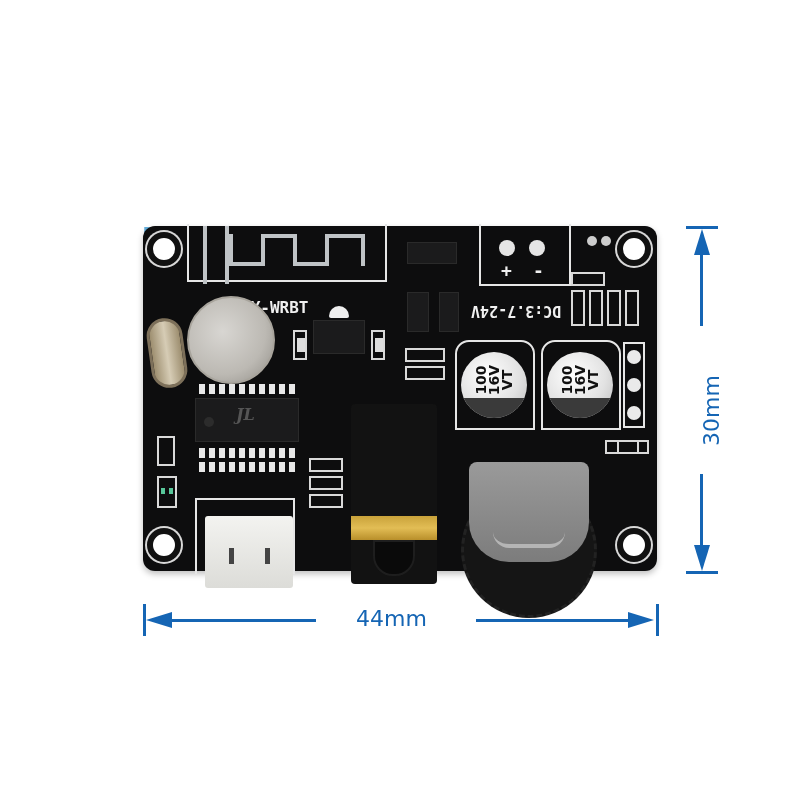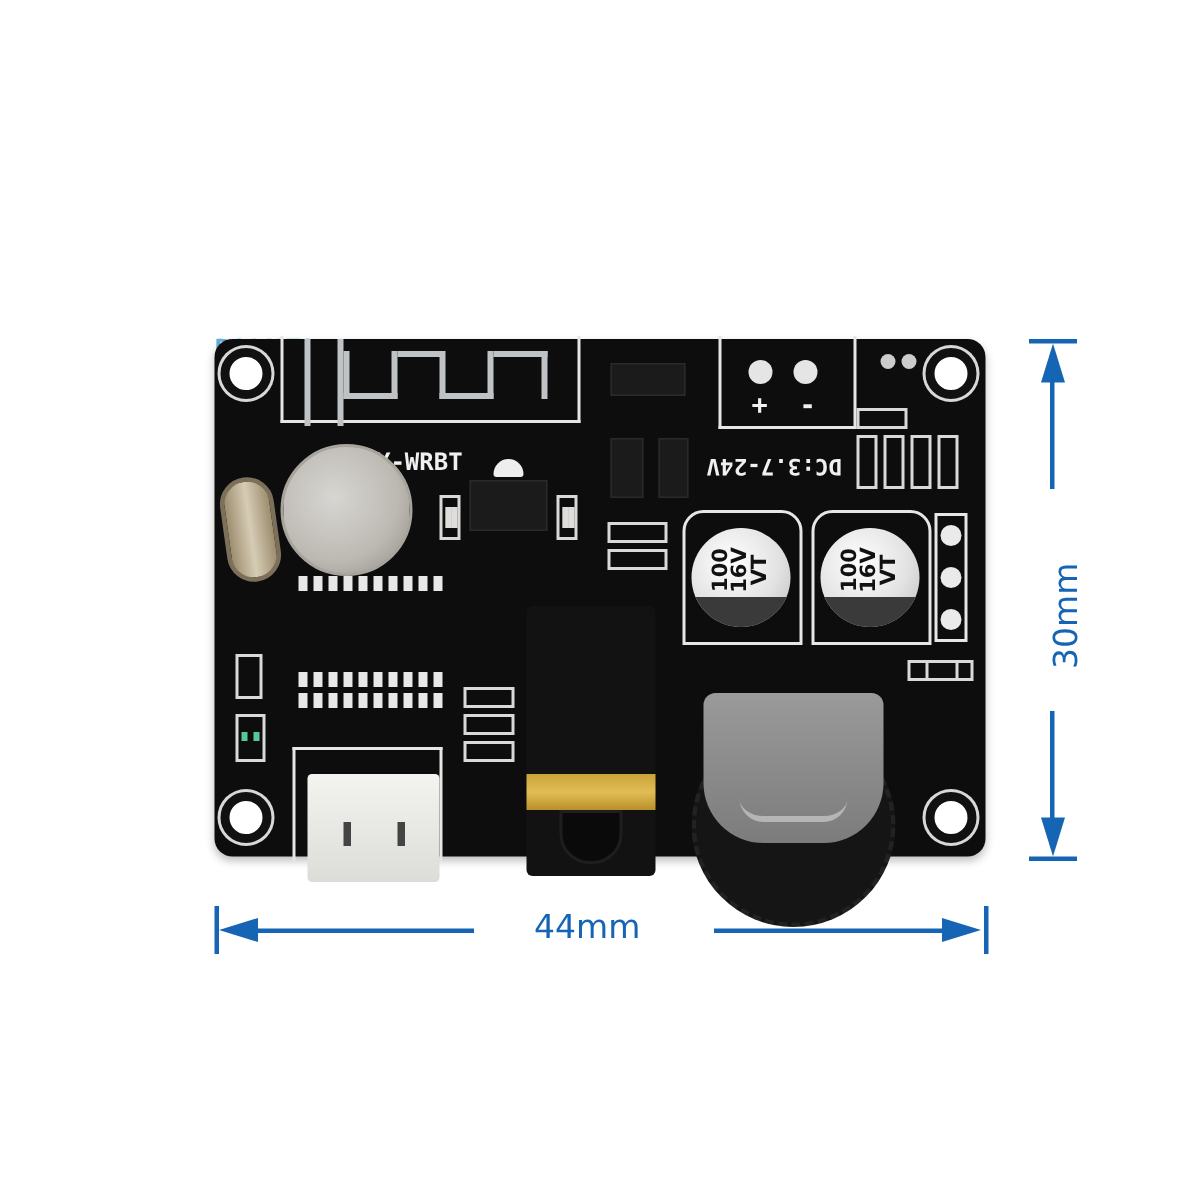--- a/index.html
+++ b/index.html
@@ -95,20 +95,24 @@
     <div class="abs antenna-trace" style="left:94px; top:8px; width:36px; height:32px; border-top:none;"></div>
     <div class="abs antenna-trace" style="left:130px; top:8px; width:36px; height:32px; border-bottom:none; border-left:none;"></div>
   </div>
 
   <div class="label-silk" style="left:98px; top:72px; font-size:16px;">XY-WRBT</div>
 
   <div class="crystal" style="left:6px; top:92px; transform: rotate(-8deg);"></div>
 
   <div class="crystal-can" style="left:44px; top:70px;"></div>
 
+  <div class="abs ic-chip" style="left:52px; top:172px; width:104px; height:44px;">
+    <div class="abs" style="left:40px; top:6px; font-family:'DejaVu Serif', serif; font-style:italic; font-weight:bold; color:#555; font-size:16px;">JL</div>
+    <div class="abs" style="left:8px; top:18px; width:10px; height:10px; border-radius:50%; background:#2c2c2c;"></div>
+  </div>
   <div class="abs" style="left:54px; top:158px; width:100px; height:12px;">
     <div class="pin" style="left:2px"></div>
       <div class="pin" style="left:12px"></div>
       <div class="pin" style="left:22px"></div>
       <div class="pin" style="left:32px"></div>
       <div class="pin" style="left:42px"></div>
       <div class="pin" style="left:52px"></div>
       <div class="pin" style="left:62px"></div>
       <div class="pin" style="left:72px"></div>
       <div class="pin" style="left:82px"></div>

